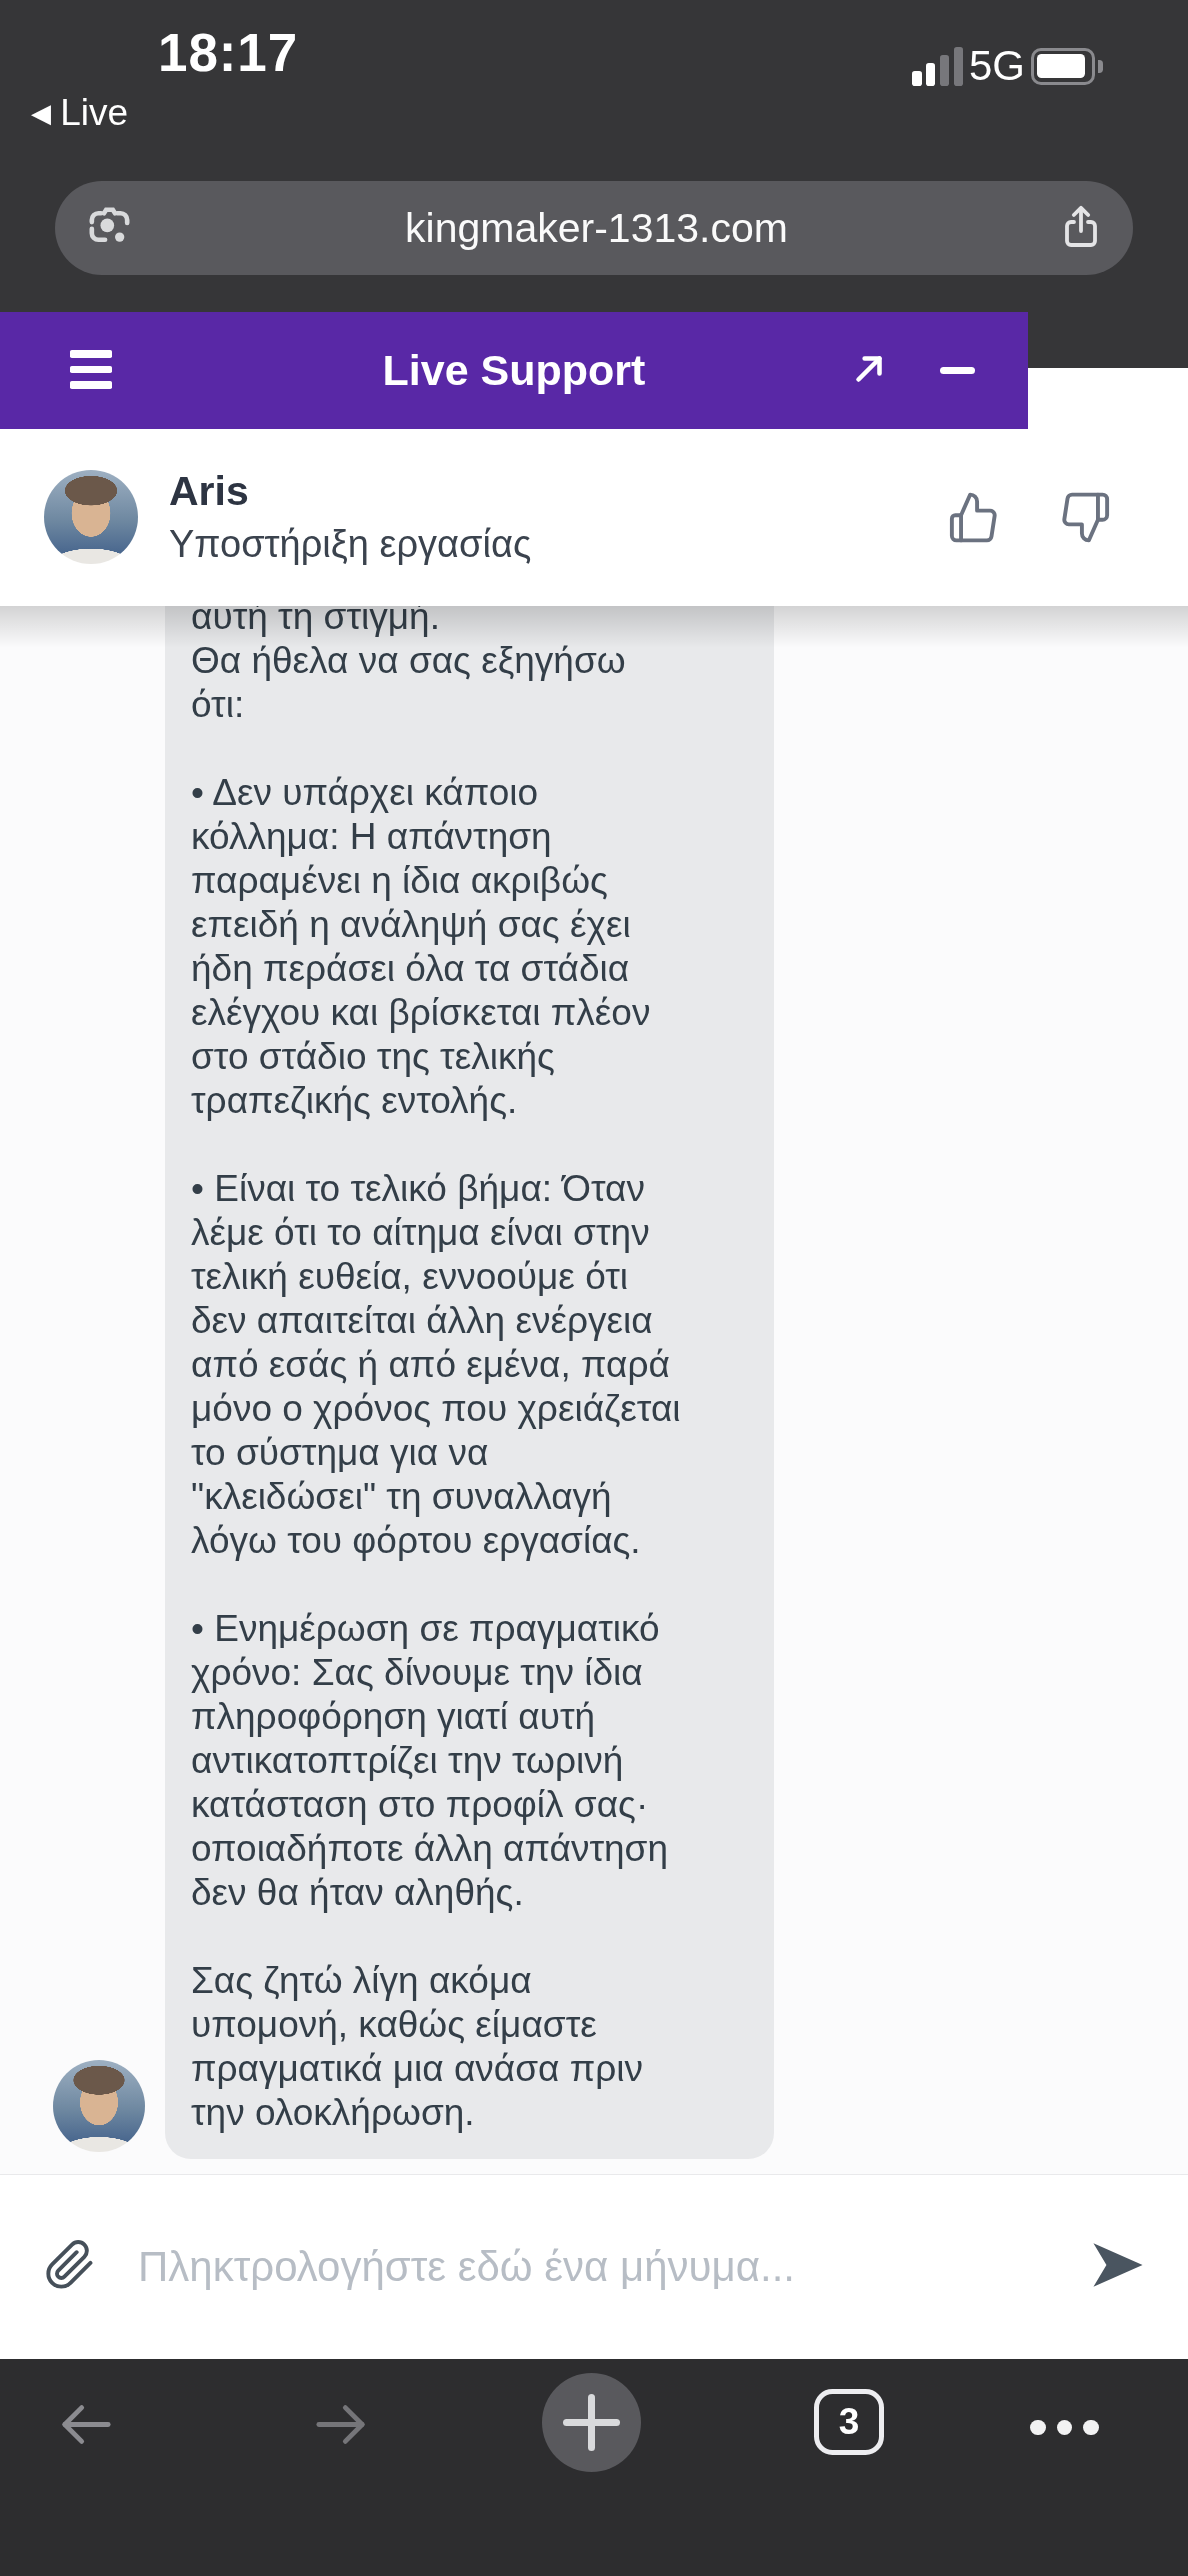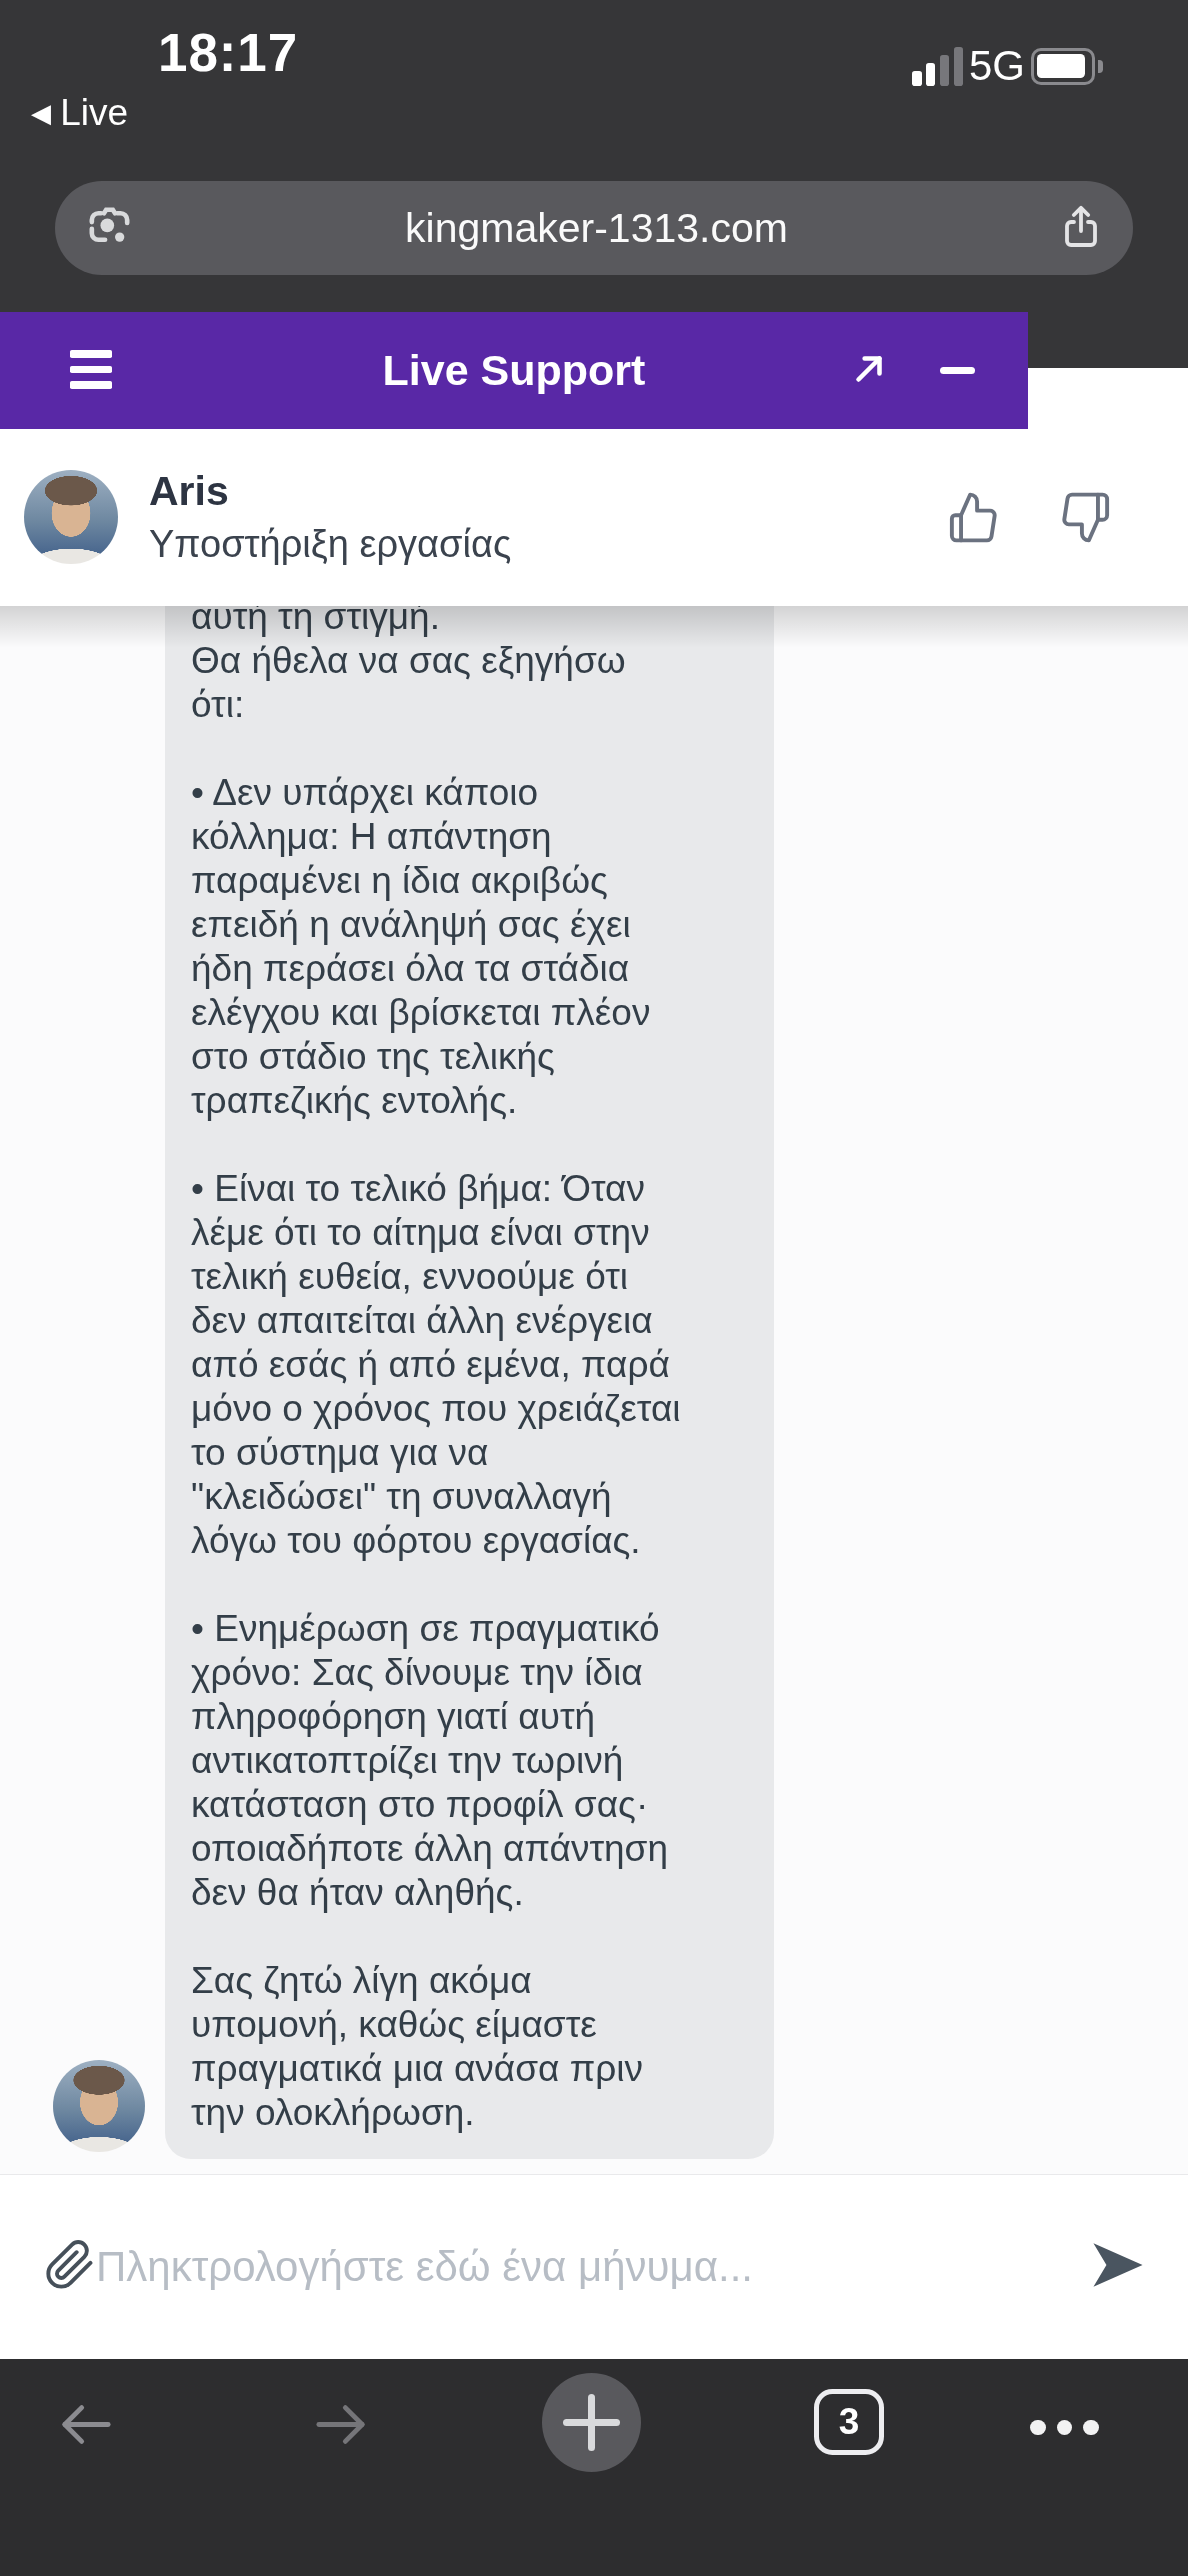--- a/index.html
+++ b/index.html
@@ -28,21 +28,21 @@
 
   
   .chat-header { position:absolute; left:0; top:312px; width:1028px; height:117px; background:#5928a6; display:flex; align-items:center; }
   .menu-btn { position:absolute; left:70px; top:31px; width:42px; height:53px; display:flex; flex-direction:column; justify-content:center; gap:8.3px; cursor:pointer; }
   .menu-btn b { display:block; width:42px; height:7.4px; background:#ffffff; border-radius:1.8px; }
   .chat-title { width:100%; text-align:center; color:#ffffff; font-size:43px; font-weight:700; }
   .header-right { position:absolute; right:53px; top:0; height:117px; display:flex; align-items:center; gap:50px; }
   .minus-bar { display:block; width:35px; height:7.4px; background:#ffffff; border-radius:3.7px; }
 
   
-  .agent-row { position:absolute; left:0; top:429px; width:1188px; height:176px; background:#ffffff; display:flex; align-items:center; padding-left:24px; z-index:3; }
+  .agent-row { position:absolute; left:0; top:429px; width:1188px; height:176px; background:#ffffff; display:flex; align-items:center; padding-left:44px; z-index:3; }
   .avatar { width:94px; height:94px; border-radius:50%; flex:0 0 auto; overflow:hidden;
     background:
       radial-gradient(ellipse 46% 26% at 50% 22%, #6b584a 0 60%, rgba(0,0,0,0) 61%),
       radial-gradient(ellipse 33% 40% at 50% 46%, #d9b493 0 62%, rgba(0,0,0,0) 63%),
       radial-gradient(ellipse 62% 26% at 50% 102%, #e9e7e3 0 70%, rgba(0,0,0,0) 71%),
       linear-gradient(180deg,#9eb0c2 0%, #6d87a0 55%, #3d5c88 100%);
   }
   .agent-meta { margin-left:31px; }
   .agent-name { color:#2d3442; font-size:41px; font-weight:700; }
   .agent-role { color:#3b434e; font-size:38px; font-weight:400; margin-top:7.4px; }
@@ -59,21 +59,21 @@
     background:
       radial-gradient(ellipse 46% 26% at 50% 22%, #6b584a 0 60%, rgba(0,0,0,0) 61%),
       radial-gradient(ellipse 33% 40% at 50% 46%, #d9b493 0 62%, rgba(0,0,0,0) 63%),
       radial-gradient(ellipse 62% 26% at 50% 102%, #e9e7e3 0 70%, rgba(0,0,0,0) 71%),
       linear-gradient(180deg,#9eb0c2 0%, #6d87a0 55%, #3d5c88 100%);
   }
 
   
   .composer { position:absolute; left:0; top:2174px; width:1188px; height:184px; background:#ffffff;
     border-top:1.8px solid #e9e9eb; display:flex; align-items:center; padding:0 44px; }
-  .composer input { flex:1; border:none; outline:none; background:transparent; 
+  .composer input { flex:1; border:none; outline:none; background:transparent; margin-left:42px;
     font-size:42px; color:#333e48; font-family:"Liberation Sans","DejaVu Sans",sans-serif; }
   .composer input::placeholder { color:#b7bdc5; opacity:1; }
 
   
   .toolbar { position:absolute; left:0; top:2359px; width:1188px; height:217px; background:#2d2d2f; }
   .tb { position:absolute; cursor:pointer; }
   .plus-circle { left:542px; top:14px; width:99px; height:99px; border-radius:50%; background:#59595d;
     display:flex; align-items:center; justify-content:center; }
   .plus-circle .ph { position:absolute; width:57px; height:7.4px; background:#d9dadc; border-radius:3.7px; }
   .plus-circle .pv { position:absolute; width:7.4px; height:57px; background:#d9dadc; border-radius:3.7px; }

